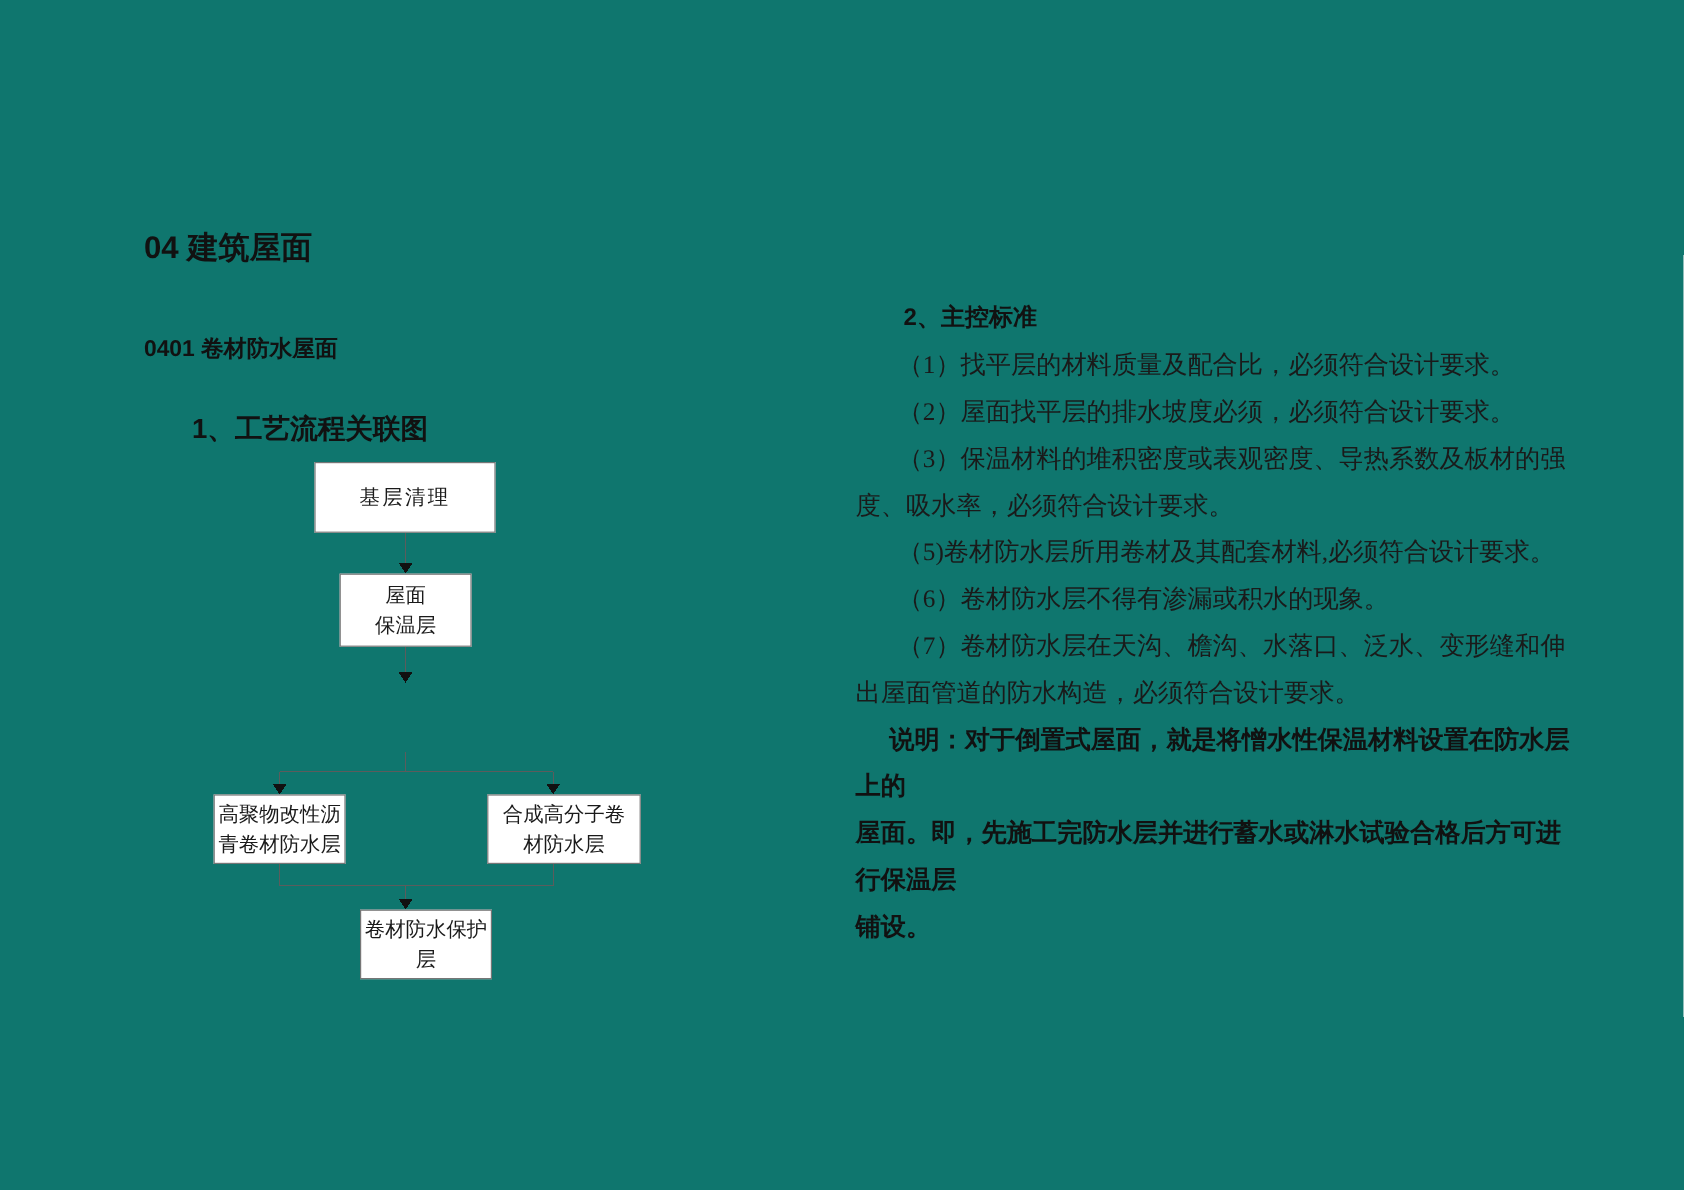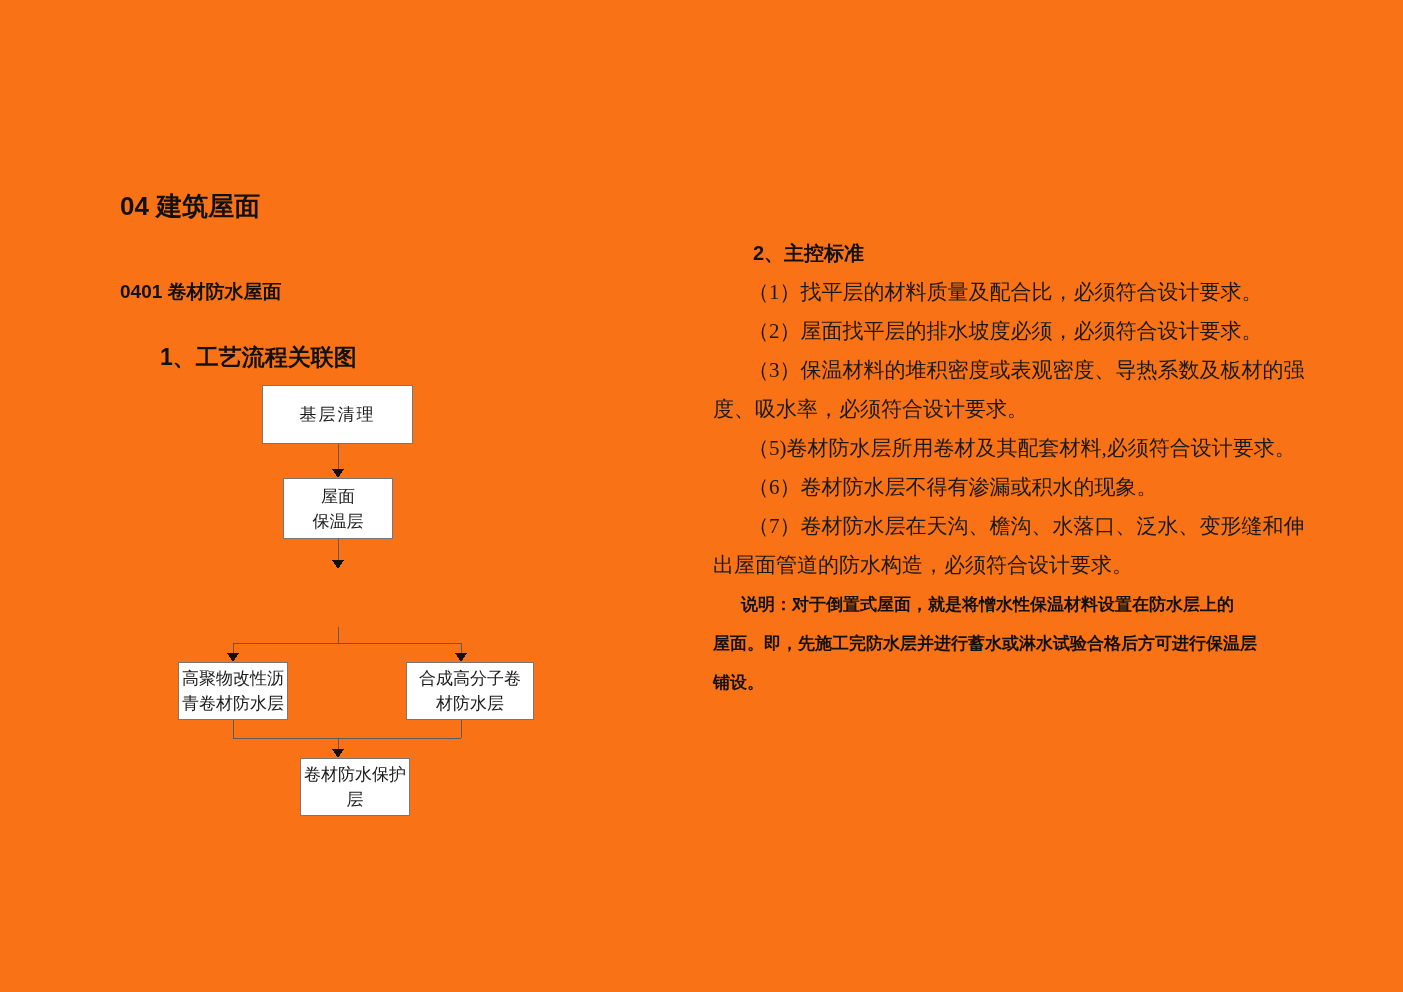--- a/index.html
+++ b/index.html
@@ -1,20 +1,20 @@
 <!DOCTYPE html>
 <html><head>
 <meta charset="utf-8">
 <style>
   html,body{margin:0;padding:0;background:#ffffff;}
   .page{
     position:relative;
     width:1403px;
     height:992px;
-    background:#f97316;
+    background:#0f766e;
     overflow:hidden;
     color:#1a1a1a;
   }
   
   .doc-title{
     position:absolute;left:120px;top:190px;margin:0;
     font-family:"Liberation Sans","DejaVu Sans",sans-serif;
     font-weight:bold;font-size:26px;line-height:32px;color:#111;
   }
   .doc-section{
@@ -44,37 +44,37 @@
   #node-insul    {left:283px;top:478px;width:110px;height:61px;}
   #node-level    {left:283px;top:569px;width:110px;height:58px;letter-spacing:1px;}
   #node-polymer  {left:178px;top:662px;width:110px;height:58px;}
   #node-synth    {left:406px;top:662px;width:128px;height:58px;text-align:center;}
   #node-protect  {left:283px;top:758px;width:110px;height:58px;margin-left:17px;}
   
   .standards{
     position:absolute;left:713px;top:230px;width:600px;
   }
   .std-heading{
-    margin:4px 0 0 40px;
+    margin:16px 0 0 40px;
     font-family:"Liberation Sans","DejaVu Sans",sans-serif;
     font-weight:bold;font-size:20px;line-height:39px;color:#111;
   }
   .standards p.std-item{
     margin:0;
     font-family:"Liberation Serif","DejaVu Serif",serif;
     font-size:21px;line-height:39px;
     text-indent:35px;
     white-space:pre-line;
     color:#1a1a1a;
   }
   .standards p.std-note{
     margin:0;
     font-family:"Liberation Sans","DejaVu Sans",sans-serif;
     font-weight:bold;
-    font-size:17px;line-height:39px;
+    font-size:21px;line-height:39px;
     text-indent:28px;
     white-space:pre-line;
     color:#111;
   }
 </style>
 </head>
 <body>
 
 <div class="page">
 

